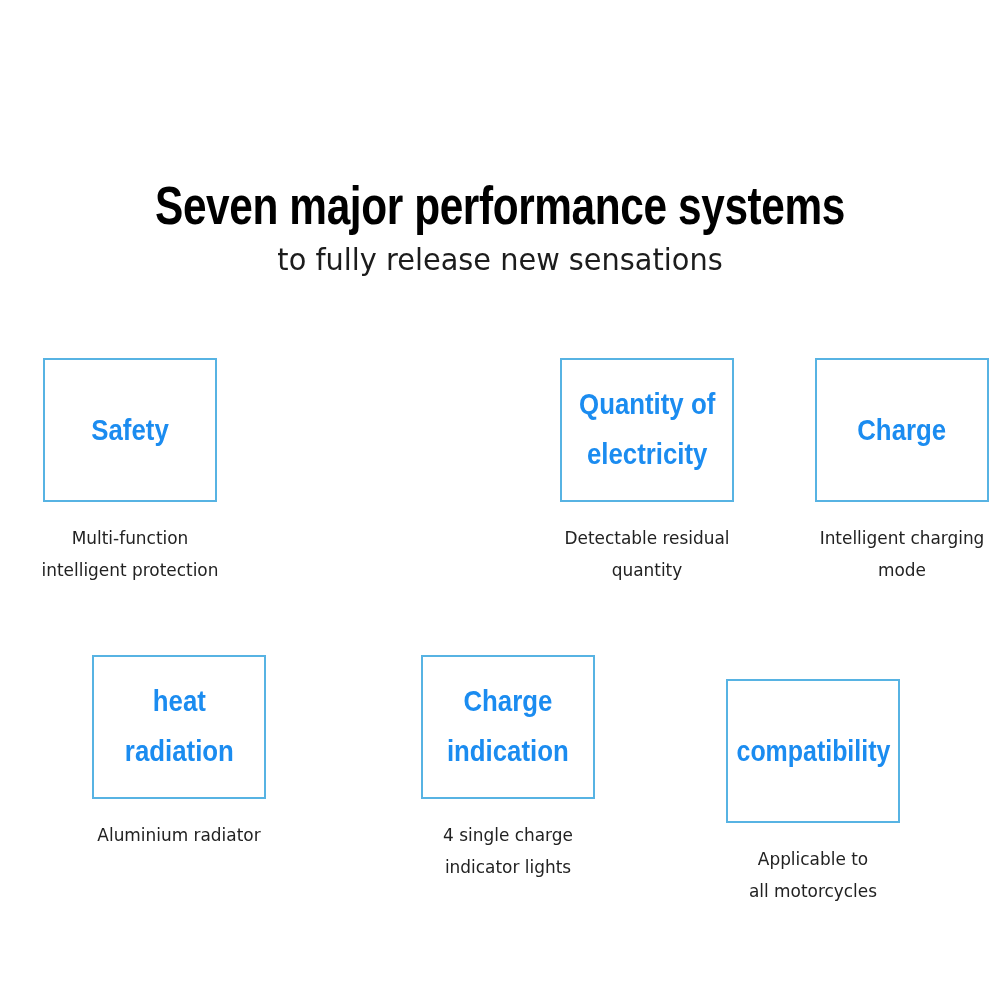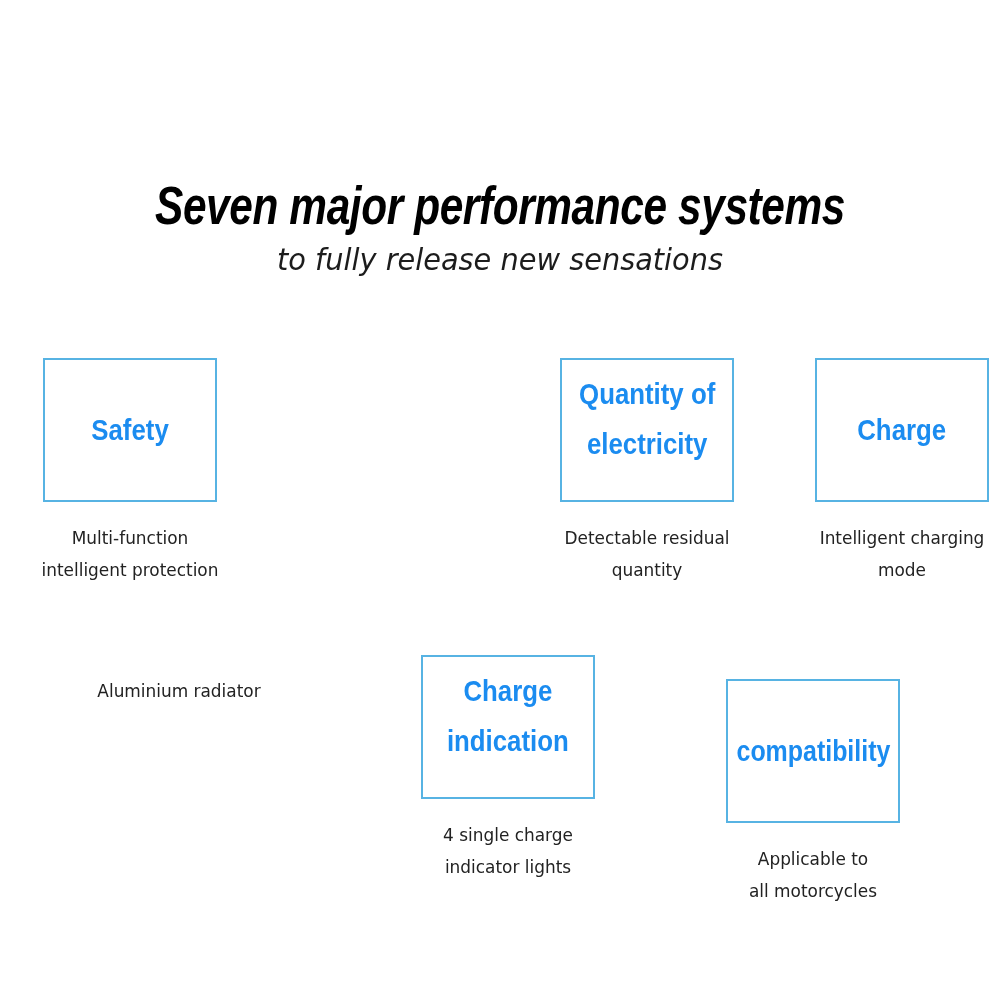--- a/index.html
+++ b/index.html
@@ -17,21 +17,20 @@
     position: relative;
   }
 
   
   .header {
     position: absolute;
     left: 0;
     top: 178px;
     width: 1000px;
     text-align: center;
-    font-style: italic;
   }
   .title {
     font-family: "Liberation Sans Narrow", "Liberation Sans", "DejaVu Sans Condensed", sans-serif;
     font-weight: bold;
     font-size: 53px;
     line-height: 56px;
     letter-spacing: -0.5px;
     color: #000000;
     transform: scaleX(0.80);
     transform-origin: center center;
@@ -71,21 +70,21 @@
     border: 2px solid #57b3e3;
     background: #ffffff;
     display: flex;
     align-items: center;
     justify-content: center;
     overflow: visible;
   }
   
   .feature-box.two-line {
     align-items: flex-start;
-    padding-top: 9px;
+    padding-top: 19px;
   }
   .feature-label {
     font-family: "Liberation Sans Narrow", "Liberation Sans", "DejaVu Sans Condensed", sans-serif;
     font-weight: bold;
     font-size: 30px;
     line-height: 50px;
     color: #1b8cf0;
     text-align: center;
     white-space: nowrap;
     transform: scaleX(0.86);
@@ -154,20 +153,26 @@
         <span class="l1">Charge</span>
       </div>
     </div>
     <div class="feature-caption">
       <span class="cl">Intelligent charging</span>
       <span class="cl">mode</span>
     </div>
   </div>
 
   <div class="feature-cell" style="left:54px; top:655px;">
+    <div class="feature-box two-line">
+      <div class="feature-label">
+        <span class="l1">heat</span>
+        <span class="l2">radiation</span>
+      </div>
+    </div>
     <div class="feature-caption">
       <span class="cl">Aluminium radiator</span>
     </div>
   </div>
 
   <div class="feature-cell" style="left:383px; top:655px;">
     <div class="feature-box two-line">
       <div class="feature-label">
         <span class="l1">Charge</span>
         <span class="l2">indication</span>

